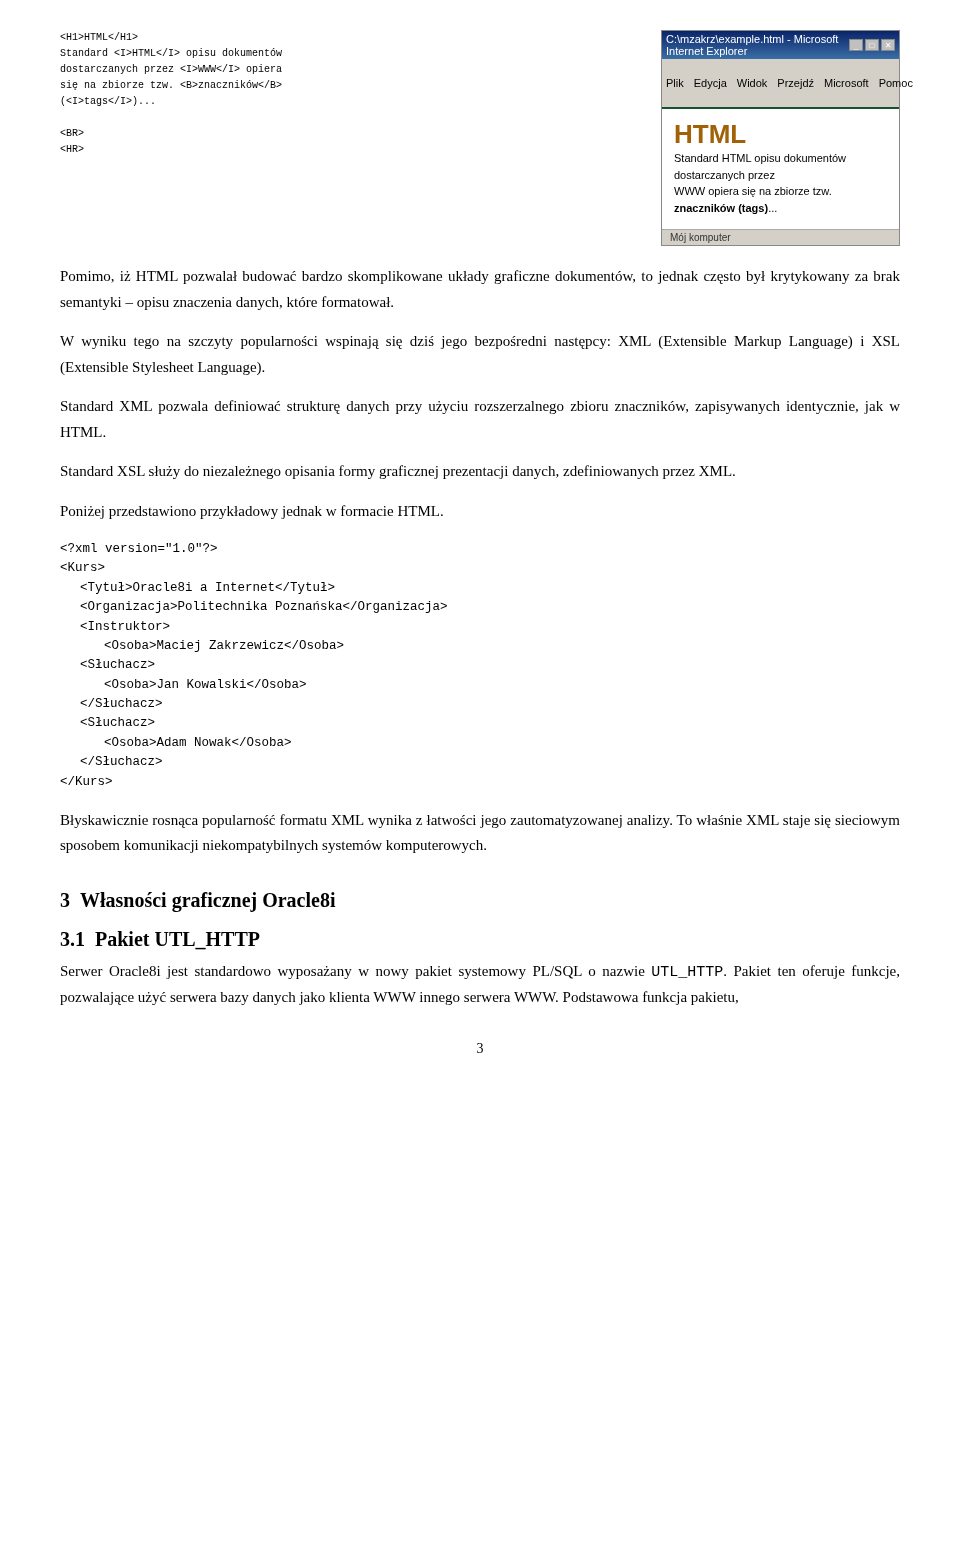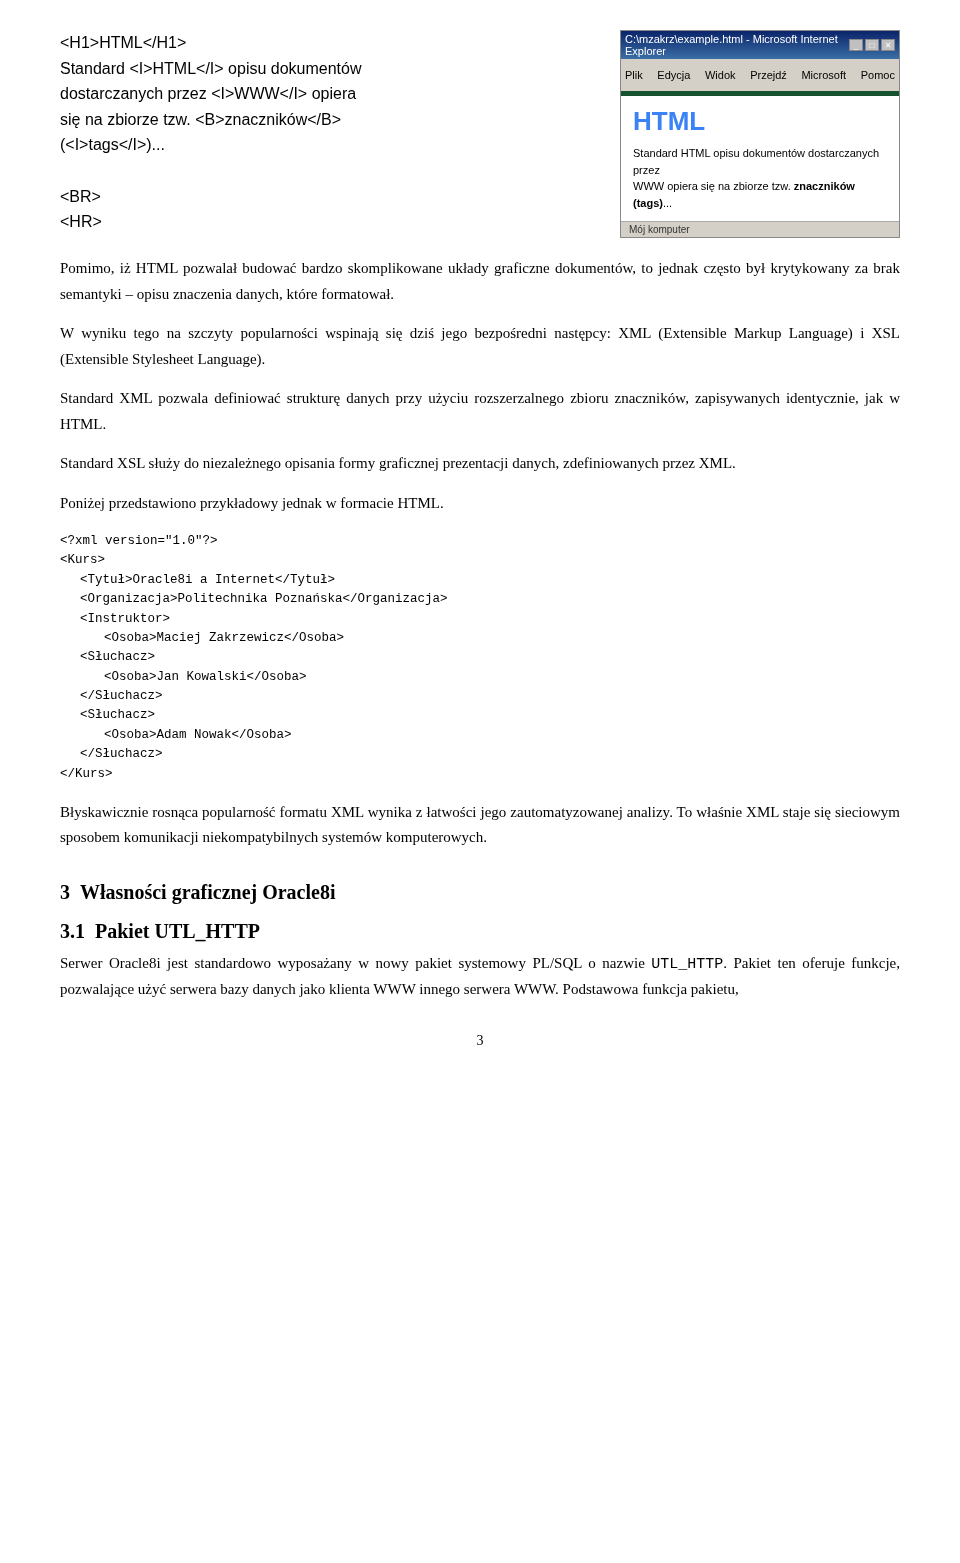--- a/index.html
+++ b/index.html
@@ -16,26 +16,26 @@
       margin: 0 auto;
     }
     
     .top-section {
       display: flex;
       gap: 20px;
       margin-bottom: 18px;
     }
     .code-block-left {
       flex: 1;
-      font-family: Liberation Sans, sans-serif;
-      font-size: 16px;
+      font-family: Liberation Mono, monospace;
+      font-size: 10px;
       line-height: 1.6;
     }
     .browser-screenshot {
-      width: 280px;
+      width: 239px;
       flex-shrink: 0;
       border: 1px solid #888;
       background: #d4d0c8;
       font-family: Arial, sans-serif;
       font-size: 11px;
     }
     .browser-titlebar {
       background: linear-gradient(to bottom, #0a246a, #3a6ea5);
       color: #fff;
       padding: 2px 4px;
@@ -54,38 +54,37 @@
       background: #c0c0c0;
       border: 1px solid #888;
       font-size: 8px;
       display: flex;
       align-items: center;
       justify-content: center;
       cursor: pointer;
     }
     .browser-menubar {
       background: #d4d0c8;
-      padding: 10px 4px;
+      padding: 18px 4px;
       display: flex;
       gap: 10px;
       font-size: 11px;
-      border-bottom: 5px solid #14532d;
+      border-bottom: 2px solid #14532d;
       justify-content: space-between;
     }
     .browser-content {
       background: #fff;
       padding: 10px 12px;
       min-height: 120px;
     }
     .html-title {
       font-family: Arial, sans-serif;
       font-size: 26px;
       font-weight: bold;
-      color: #3b82f6;
-      margin-bottom: 8px;
+      color: #a16207;
     }
     .html-desc {
       font-family: Arial, sans-serif;
       font-size: 11px;
       line-height: 1.5;
       color: #000;
     }
     .html-desc b {
       font-weight: bold;
     }

